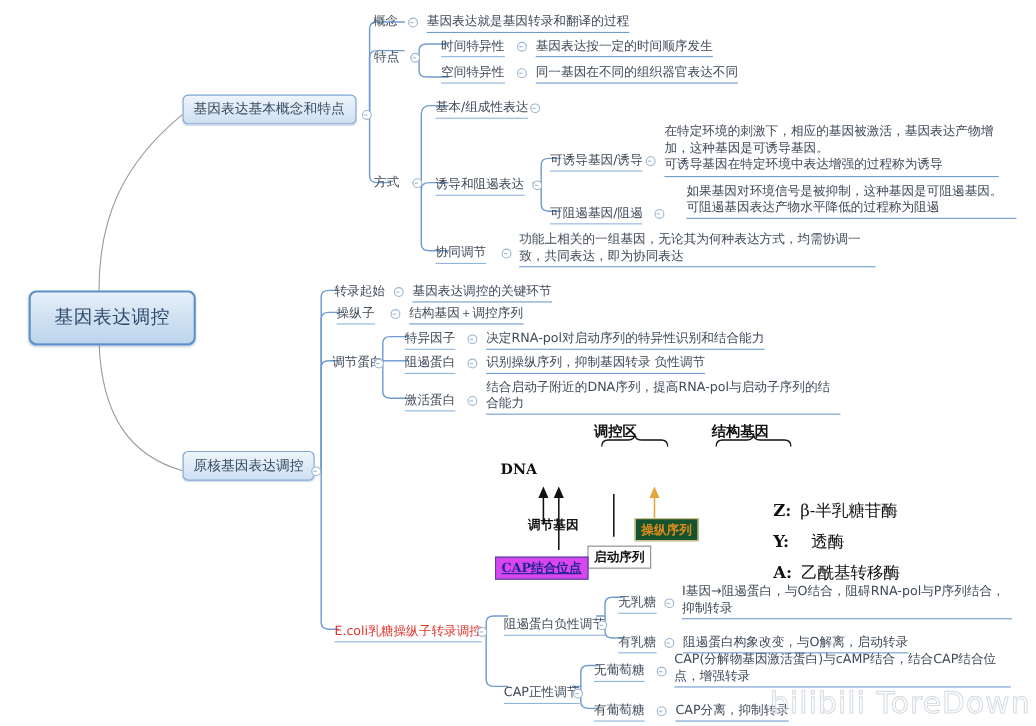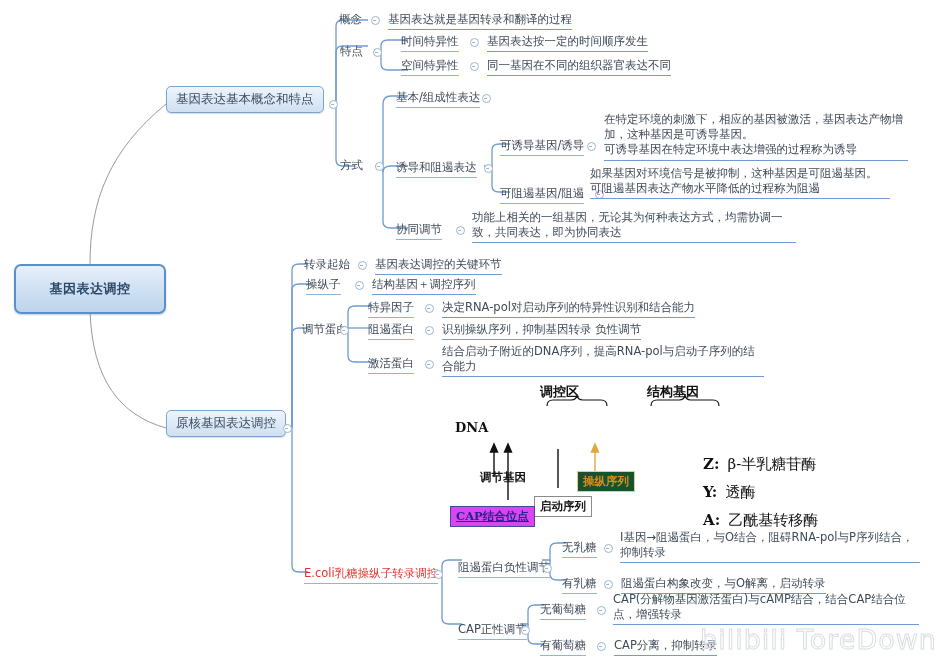--- a/index.html
+++ b/index.html
@@ -25,28 +25,28 @@
     pointer-events: none;
   }
   
   .node {
     position: absolute;
     white-space: nowrap;
     color: #3d4a56;
     line-height: 1.32;
   }
   .root {
-    left: 14px; top: 264px;
+    left: 26px; top: 264px;
     width: 148px; height: 46px;
     border: 2px solid #5b8fc9;
     border-radius: 7px;
     background: linear-gradient(to bottom, #e7f0fa 0%, #cfe0f2 52%, #bcd4ec 100%);
     box-shadow: 0 1px 2px rgba(90,120,160,.35);
     display: flex; align-items: center; justify-content: center;
-    font-size: 13px; font-weight: bold; color: #2e4a6b;
+    font-size: 17px; font-weight: normal; color: #2e4a6b;
     letter-spacing: .5px;
   }
   .branch {
     border: 1px solid #7ba4d0;
     border-radius: 5px;
     background: linear-gradient(to bottom, #eef4fb 0%, #dde9f6 55%, #cfe0f2 100%);
     padding: 4px 9px;
     font-size: 12.5px;
     color: #3a4c60;
     box-shadow: 0 1px 1px rgba(110,140,180,.3);
@@ -257,21 +257,21 @@
 
   <div class="node ul light" style="left:396px; top:160px;">诱导和阻遏表达</div>
   <div class="bullet" style="left:484px; top:164px;"></div>
 
   <div class="node ul light" style="left:500px; top:138px;">可诱导基因/诱导</div>
   <div class="bullet" style="left:587px; top:142px;"></div>
   <div class="node ul wrap" style="left:604px; top:112px; width:304px;">在特定环境的刺激下，相应的基因被激活，基因表达产物增加，这种基因是可诱导基因。<br>可诱导基因在特定环境中表达增强的过程称为诱导</div>
 
   <div class="node ul light" style="left:500px; top:186px;">可阻遏基因/阻遏</div>
   <div class="bullet" style="left:595px; top:190px;"></div>
-  <div class="node ul wrap" style="left:590px; top:166px; width:300px;">如果基因对环境信号是被抑制，这种基因是可阻遏基因。<br>可阻遏基因表达产物水平降低的过程称为阻遏</div>
+  <div class="node ul wrap" style="left:624px; top:166px; width:300px;">如果基因对环境信号是被抑制，这种基因是可阻遏基因。<br>可阻遏基因表达产物水平降低的过程称为阻遏</div>
 
   <div class="node ul light" style="left:396px; top:222px;">协同调节</div>
   <div class="bullet" style="left:456px; top:226px;"></div>
   <div class="node ul wrap" style="left:472px; top:210px; width:324px;">功能上相关的一组基因，无论其为何种表达方式，均需协调一致，共同表达，即为协同表达</div>
 
   <div class="node lbl" style="left:304px; top:257px;">转录起始</div>
   <div class="bullet" style="left:358px; top:261px;"></div>
   <div class="node ul" style="left:375px; top:257px;">基因表达调控的关键环节</div>
 
   <div class="node ul light" style="left:306px; top:277px;">操纵子</div>
@@ -324,20 +324,20 @@
     <div class="brace-txt" style="left:85px; top:0px;">调控区</div>
     <div class="brace-txt" style="left:192px; top:0px;">结构基因</div>
 
     <div class="callout plain" style="left:20px; top:85px;">调节基因</div>
     <div class="callout grey" style="left:79px; top:113px;">启动序列</div>
     <div class="callout orange" style="left:122px; top:88px;">操纵序列</div>
     <div class="callout navy" style="left:-5px; top:123px;">CAP结合位点</div>
 
     <div class="legend">
         <div><b>Z:</b><span style="margin-left: 8px;">β-半乳糖苷酶</span></div>
-        <div><b>Y:</b><span style="margin-left: 8px;">透酶</span></div>
+        <div><b>Y:</b><span style="margin-left: 20px;">透酶</span></div>
         <div><b>A:</b><span style="margin-left: 8px;">乙酰基转移酶</span></div>
       </div>
   </div>
 
   <div id="watermark">bilibili ToreDown</div>
 
 </div>
 
 </body></html>

